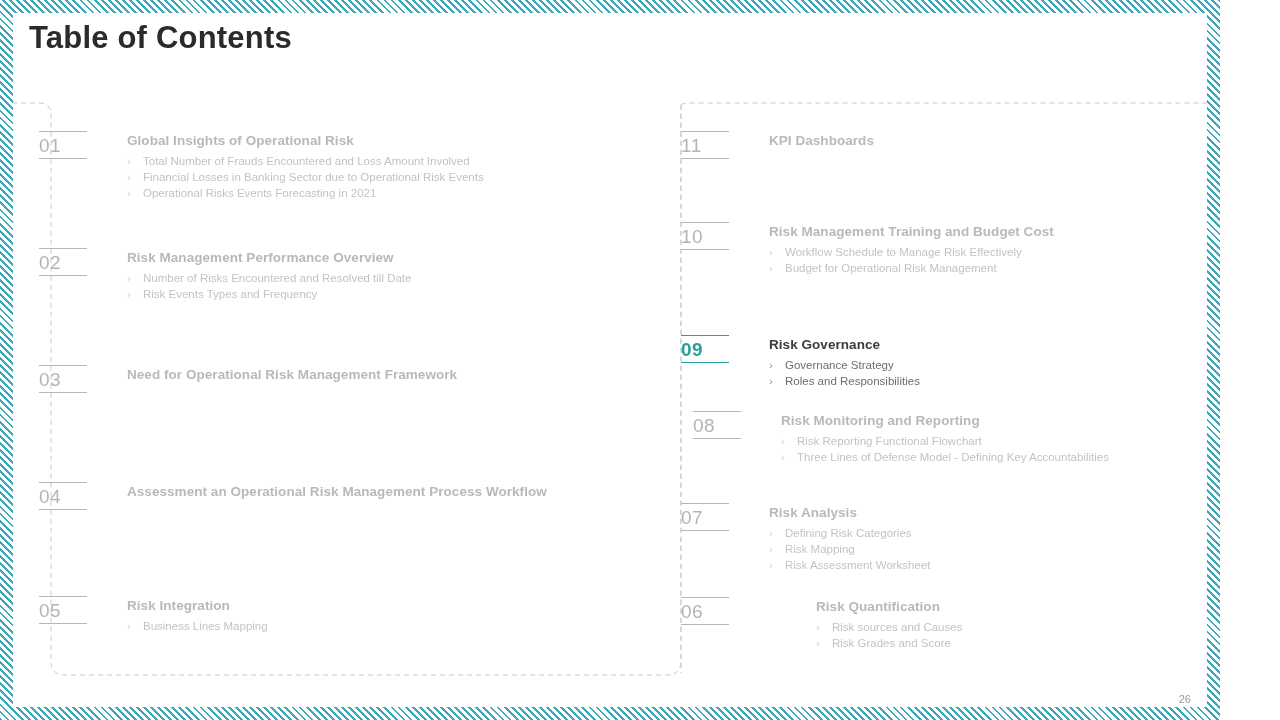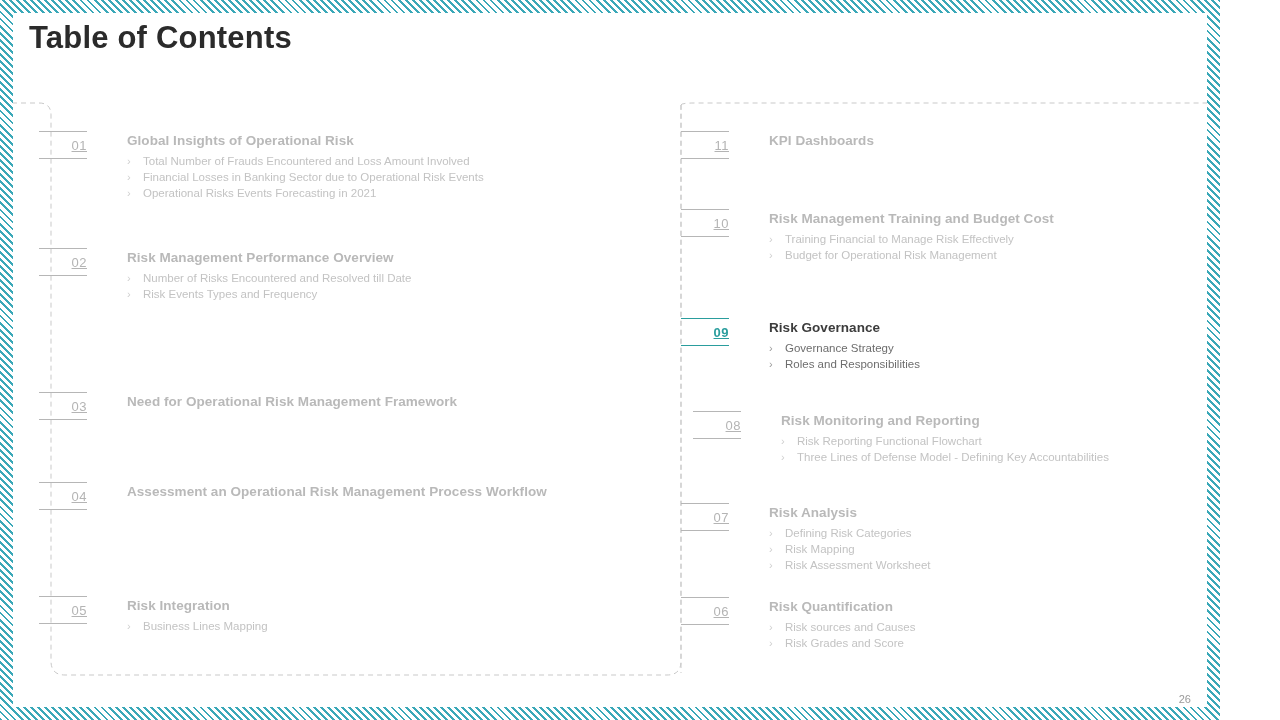--- a/index.html
+++ b/index.html
@@ -68,30 +68,29 @@
     position: absolute;
     display: flex;
     align-items: flex-start;
   }
 
   
   .num-chip {
     position: relative;
     width: 48px;
     min-width: 48px;
-    text-align: right;
+    text-align: left;
     padding: 3px 0 2px 0;
     border-top: 1.5px solid #b6b6b6;
     border-bottom: 1.5px solid #b6b6b6;
-    font-size: 13px;
+    font-size: 19px;
     font-weight: normal;
     color: #b4b4b4;
     line-height: 21px;
     letter-spacing: 0.5px;
-    text-decoration: underline;
   }
   .toc-item.active .num-chip {
     border-top-color: #2a9d9d;
     border-bottom-color: #2a9d9d;
     color: #2a9d9d;
     font-weight: bold;
   }
 
   .item-body {
     padding-left: 40px;
@@ -188,21 +187,21 @@
                 <span class="chev">›</span>
                 <span>Number of Risks Encountered and Resolved till Date</span>
               </li>
               <li class="sub-item">
                 <span class="chev">›</span>
                 <span>Risk Events Types and Frequency</span>
               </li>
             </ul>
           </div>
         </div>
-        <div class="toc-item" style="top: 352px; left: 26px; margin-top: 27px;">
+        <div class="toc-item" style="top: 352px; left: 26px;">
           <div class="num-chip">03</div>
           <div class="item-body">
             <div class="item-title">Need for Operational Risk Management Framework</div>
           </div>
         </div>
         <div class="toc-item" style="top: 469px; left: 26px;">
           <div class="num-chip">04</div>
           <div class="item-body">
             <div class="item-title">Assessment an Operational Risk Management Process Workflow</div>
           </div>
@@ -221,37 +220,37 @@
         </div>
       </div>
 
     <div class="col" id="col-right">
         <div class="toc-item" style="top: 118px; left: 28px;">
           <div class="num-chip">11</div>
           <div class="item-body">
             <div class="item-title">KPI Dashboards</div>
           </div>
         </div>
-        <div class="toc-item" style="top: 196px; left: 28px;">
+        <div class="toc-item" style="top: 209px; left: 28px;">
           <div class="num-chip">10</div>
           <div class="item-body">
             <div class="item-title">Risk Management Training and Budget Cost</div>
             <ul class="sub-list">
               <li class="sub-item">
                 <span class="chev">›</span>
-                <span>Training Financial to Manage Risk Effectively</span>
+                <span>Workflow Schedule to Manage Risk Effectively</span>
               </li>
               <li class="sub-item">
                 <span class="chev">›</span>
                 <span>Budget for Operational Risk Management</span>
               </li>
             </ul>
           </div>
         </div>
-        <div class="toc-item active" style="top: 305px; left: 28px;">
+        <div class="toc-item active" style="top: 322px; left: 28px;">
           <div class="num-chip">09</div>
           <div class="item-body">
             <div class="item-title">Risk Governance</div>
             <ul class="sub-list">
               <li class="sub-item">
                 <span class="chev">›</span>
                 <span>Governance Strategy</span>
               </li>
               <li class="sub-item">
                 <span class="chev">›</span>
@@ -289,21 +288,21 @@
                 <span class="chev">›</span>
                 <span>Risk Mapping</span>
               </li>
               <li class="sub-item">
                 <span class="chev">›</span>
                 <span>Risk Assessment Worksheet</span>
               </li>
             </ul>
           </div>
         </div>
-        <div class="toc-item" style="top: 584px; left: 28px;">
+        <div class="toc-item" style="top: 584px; left: 28px; gap: 47px;">
           <div class="num-chip">06</div>
           <div class="item-body">
             <div class="item-title">Risk Quantification</div>
             <ul class="sub-list">
               <li class="sub-item">
                 <span class="chev">›</span>
                 <span>Risk sources and Causes</span>
               </li>
               <li class="sub-item">
                 <span class="chev">›</span>

